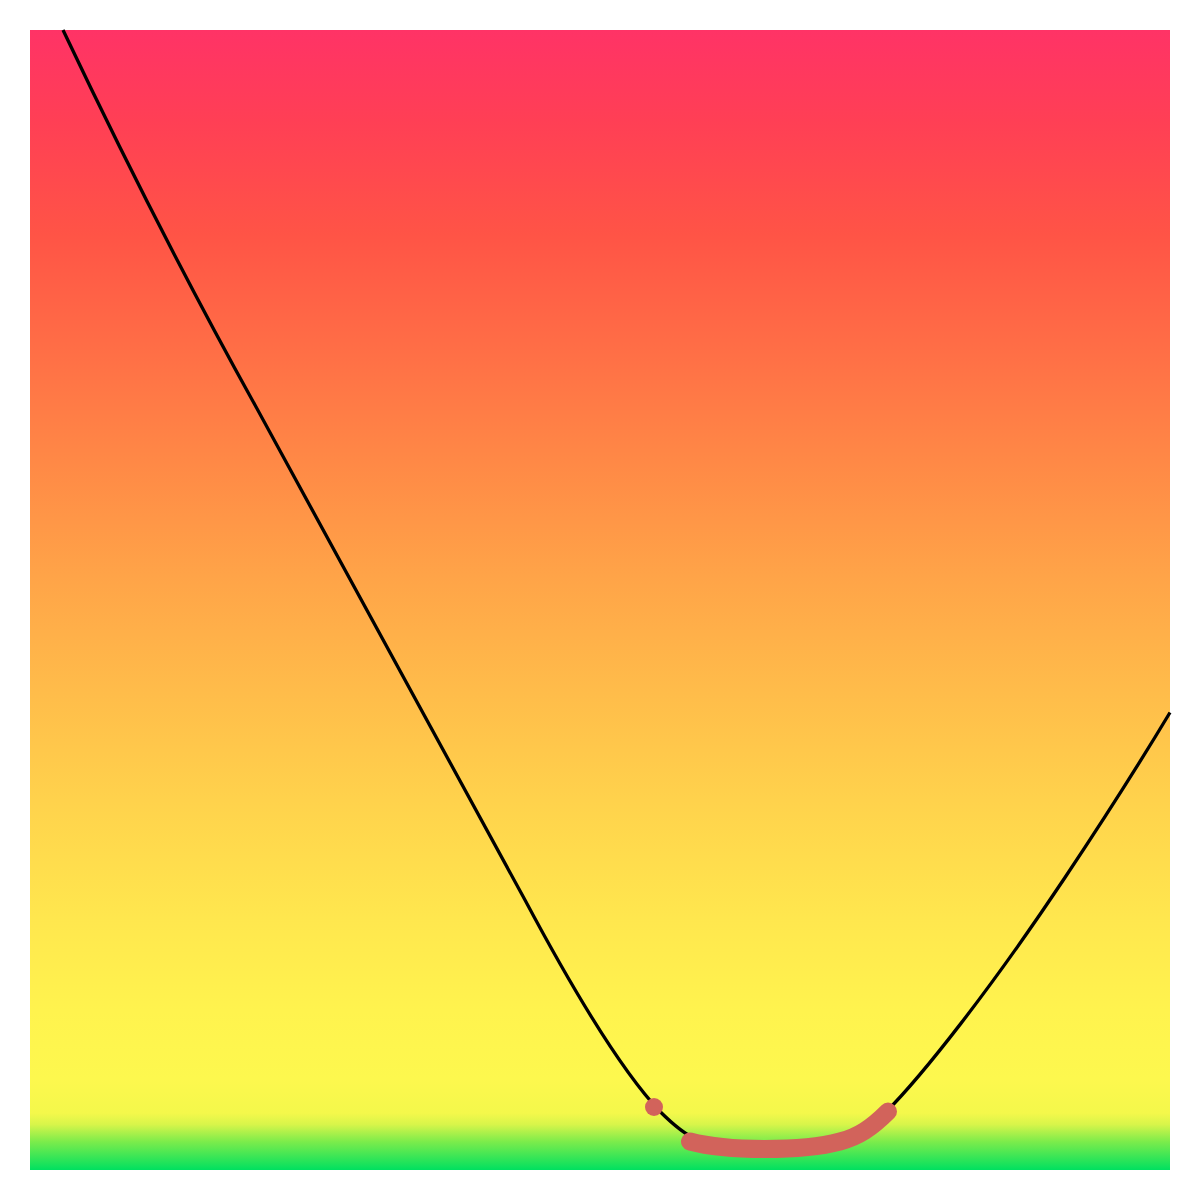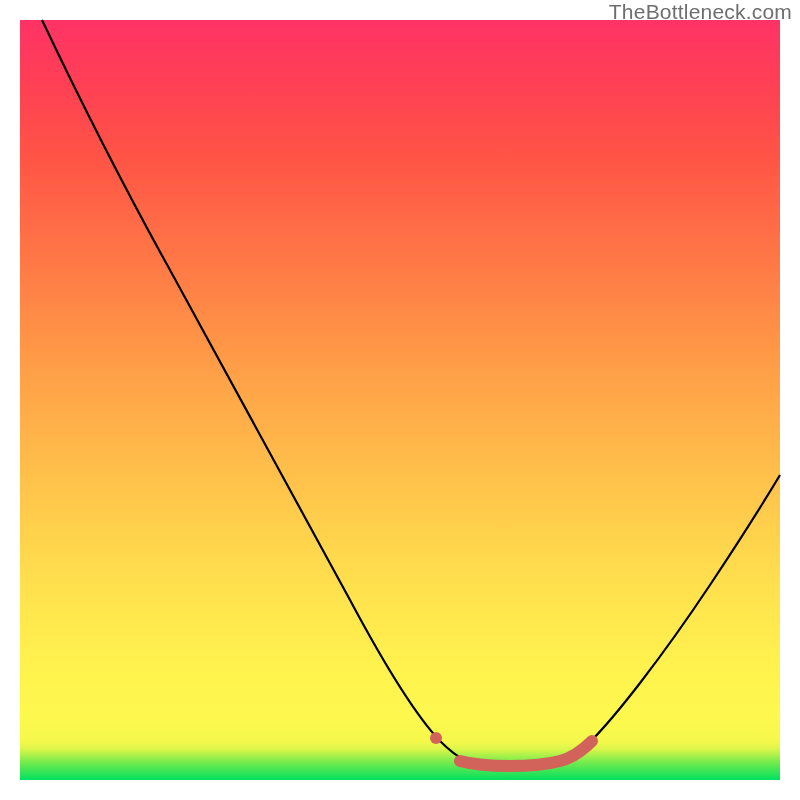--- a/index.html
+++ b/index.html
@@ -57,21 +57,20 @@
     font-size: 21px;
     font-weight: 400;
     letter-spacing: 0.2px;
     user-select: none;
   }
 </style>
 </head>
 <body>
 
 <div class="canvas">
-  <div class="watermark">TheBottleneck.com</div>
 
   <div class="plot-area">
     <svg class="curve" viewBox="0 0 760 760">
 
       <path d="M 22 0
                C 60 80, 100 160, 150 250
                C 200 340, 260 450, 330 580
                C 370 655, 400 700, 420 721
                C 430 731, 438 737, 445 740
                C 455 744, 470 745, 490 745

